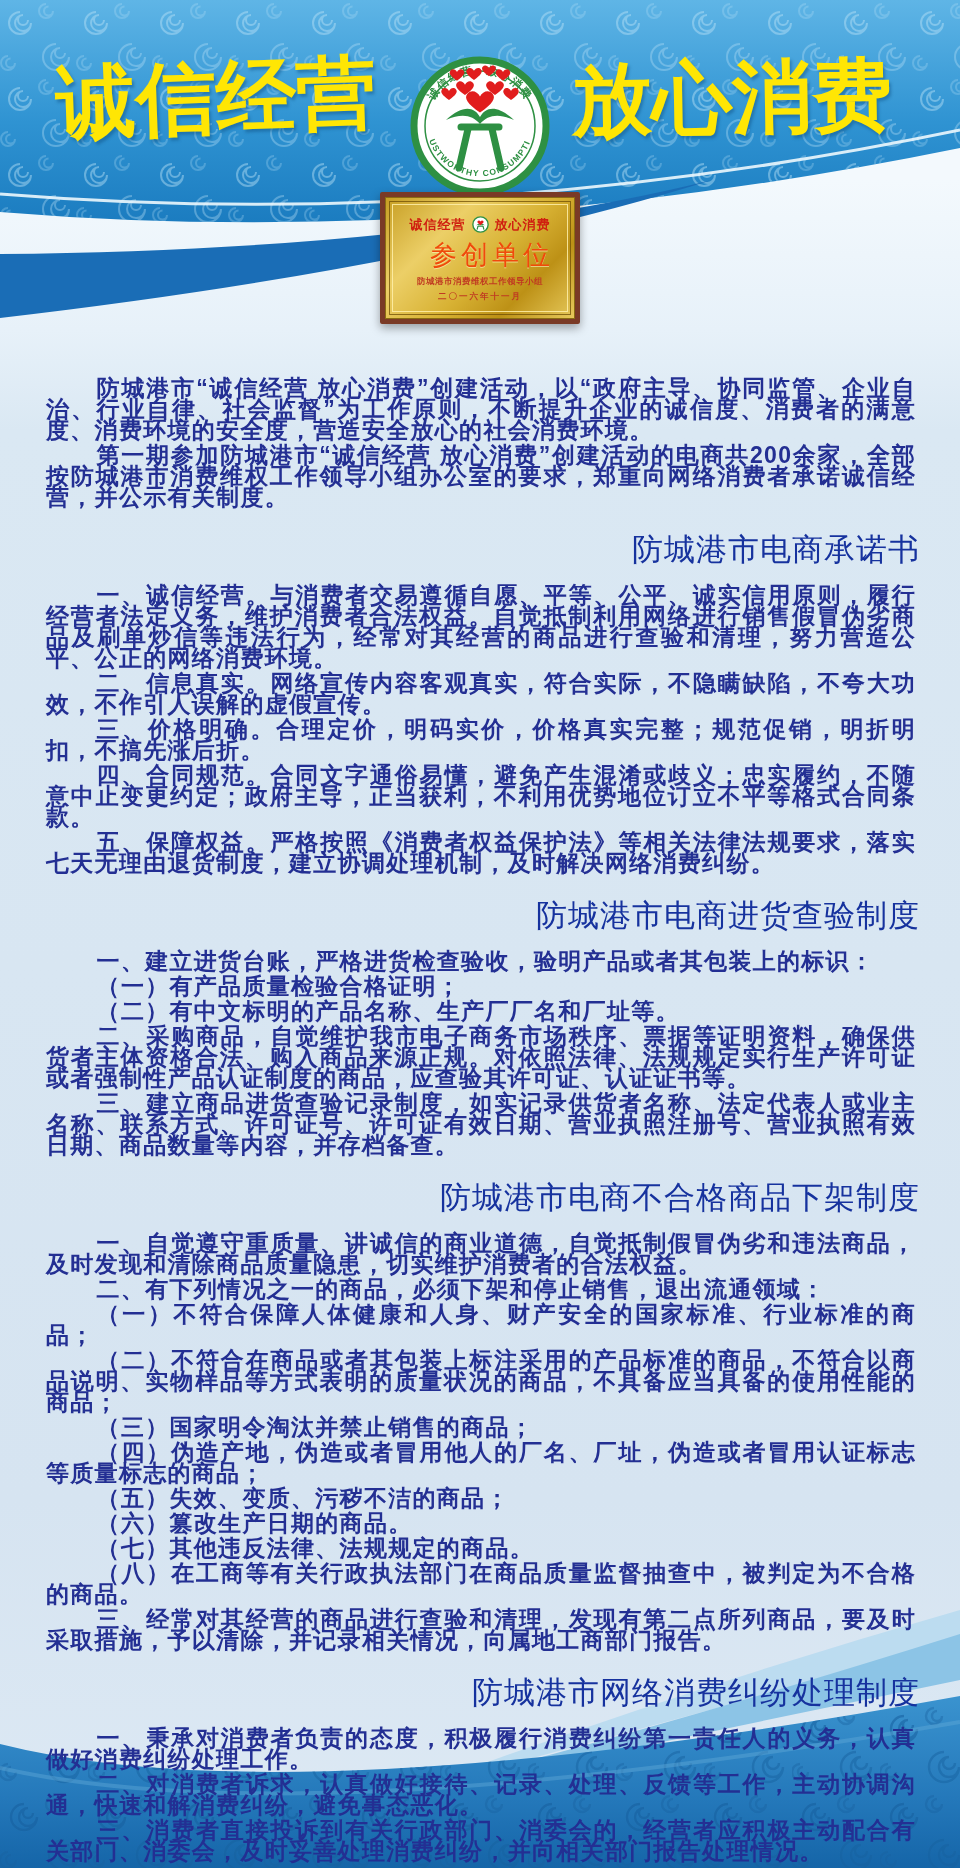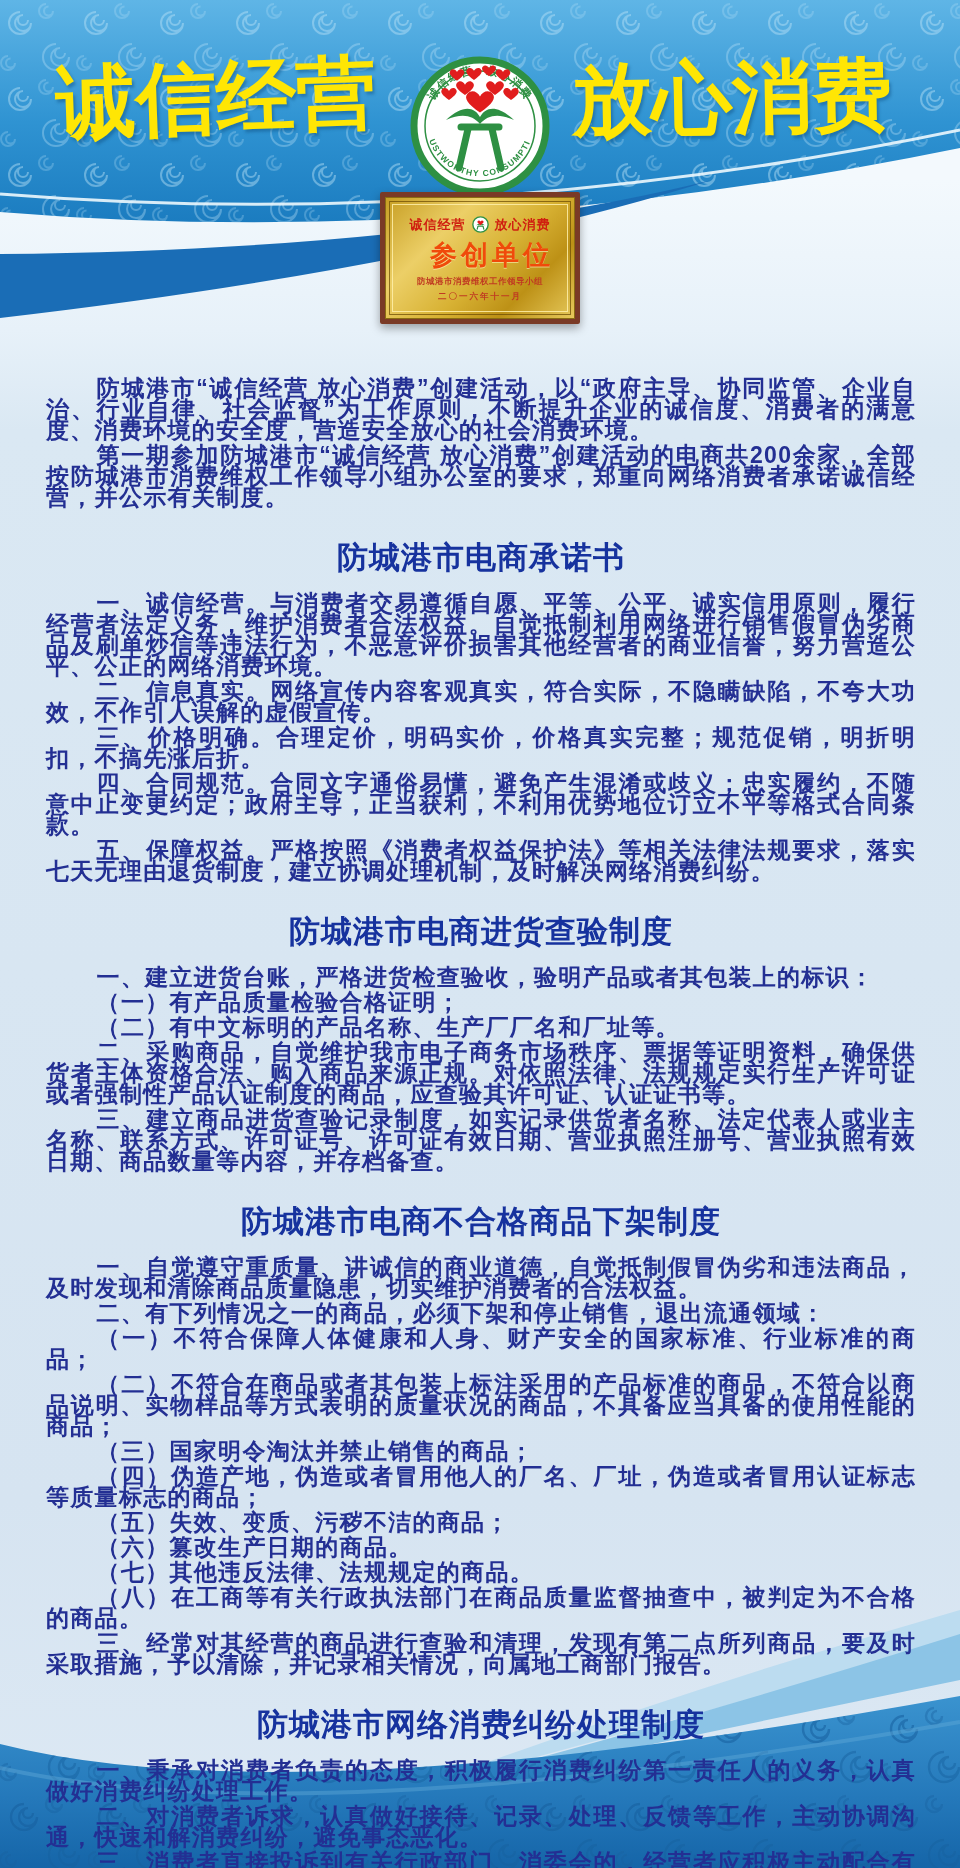--- a/index.html
+++ b/index.html
@@ -24,35 +24,35 @@
     border:5px solid #7a3a26;border-radius:2px;
     background:linear-gradient(135deg,#c69d22 0%,#eccf67 30%,#d8b234 55%,#bd9116 75%,#e7ca5d 100%);
     box-shadow:0 4px 10px rgba(0,0,0,.35), inset 0 0 0 1px #8a6d12;
   }
   .plaque-inner{
     position:absolute;inset:4px;box-sizing:border-box;padding:6px 4px 4px;
     border:1px solid rgba(110,78,6,.75);outline:1px solid rgba(255,240,170,.85);outline-offset:-4px;
     display:flex;flex-direction:column;align-items:center;justify-content:center;gap:3px;
   }
   .plaque-row{display:flex;align-items:center;gap:6px;font-size:13px;font-weight:bold;color:#d01f10;letter-spacing:1px;}
-  .plaque-title{font-size:27px;font-weight:700;color:#f04a0a;letter-spacing:4px;text-shadow:0 1px 0 rgba(255,250,200,.55);margin-left:24px;}
+  .plaque-title{font-size:27px;font-weight:400;color:#f04a0a;letter-spacing:4px;text-shadow:0 1px 0 rgba(255,250,200,.55);margin-left:24px;}
   .plaque-org{font-size:8.5px;font-weight:bold;color:#c03a22;letter-spacing:.5px;}
   .plaque-date{font-size:8.5px;font-weight:bold;color:#c03a22;letter-spacing:2px;}
   .content{
     position:absolute;top:0;left:0;width:960px;box-sizing:border-box;z-index:2;
     padding:374px 40px 0 42px;
   }
   .para{
     margin:4px;font-size:23px;line-height:21px;font-weight:bold;color:#232f93;
     letter-spacing:1.3px;text-align:justify;text-indent:2.2em;
   }
   .para.no-indent{text-indent:0;}
   .section-heading{
-    margin:31px 0 16px;font-size:31px;line-height:38px;font-weight:bold;color:#16329e;
-    letter-spacing:1px;text-align:center;
+    margin:23px 0 16px;font-size:31px;line-height:38px;font-weight:normal;color:#16329e;
+    letter-spacing:1px;text-align:right;
   }
 </style>
 </head>
 <body>
 
 <div class="poster">
 
   <svg class="hdr-svg" width="960" height="345" viewBox="0 0 960 345" aria-hidden="true">
     <defs>
       <linearGradient id="bannerGrad" x1="0" y1="0" x2="0" y2="1">
@@ -134,21 +134,21 @@
 
   <div class="content">
 
     <div>
       <p class="para">防城港市“诚信经营 放心消费”创建活动，以“政府主导、协同监管、企业自治、行业自律、社会监督”为工作原则，不断提升企业的诚信度、消费者的满意度、消费环境的安全度，营造安全放心的社会消费环境。</p>
       <p class="para">第一期参加防城港市“诚信经营 放心消费”创建活动的电商共200余家，全部按防城港市消费维权工作领导小组办公室的要求，郑重向网络消费者承诺诚信经营，并公示有关制度。</p>
     </div>
 
     <div>
       <h2 class="section-heading">防城港市电商承诺书</h2>
-      <p class="para">一、诚信经营。与消费者交易遵循自愿、平等、公平、诚实信用原则，履行经营者法定义务，维护消费者合法权益。自觉抵制利用网络进行销售假冒伪劣商品及刷单炒信等违法行为，不恶意评价损害其他经营者的商业信誉，努力营造公平、公正的网络消费环境。</p>
+      <p class="para">一、诚信经营。与消费者交易遵循自愿、平等、公平、诚实信用原则，履行经营者法定义务，维护消费者合法权益。自觉抵制利用网络进行销售假冒伪劣商品及刷单炒信等违法行为，经常对其经营的商品进行查验和清理，努力营造公平、公正的网络消费环境。</p>
       <p class="para">二、信息真实。网络宣传内容客观真实，符合实际，不隐瞒缺陷，不夸大功效，不作引人误解的虚假宣传。</p>
       <p class="para">三、价格明确。合理定价，明码实价，价格真实完整；规范促销，明折明扣，不搞先涨后折。</p>
       <p class="para">四、合同规范。合同文字通俗易懂，避免产生混淆或歧义；忠实履约，不随意中止变更约定；政府主导，正当获利，不利用优势地位订立不平等格式合同条款。</p>
       <p class="para">五、保障权益。严格按照《消费者权益保护法》等相关法律法规要求，落实七天无理由退货制度，建立协调处理机制，及时解决网络消费纠纷。</p>
     </div>
 
     <div>
       <h2 class="section-heading">防城港市电商进货查验制度</h2>
       <p class="para">一、建立进货台账，严格进货检查验收，验明产品或者其包装上的标识：</p>
       <p class="para">（一）有产品质量检验合格证明；</p>

